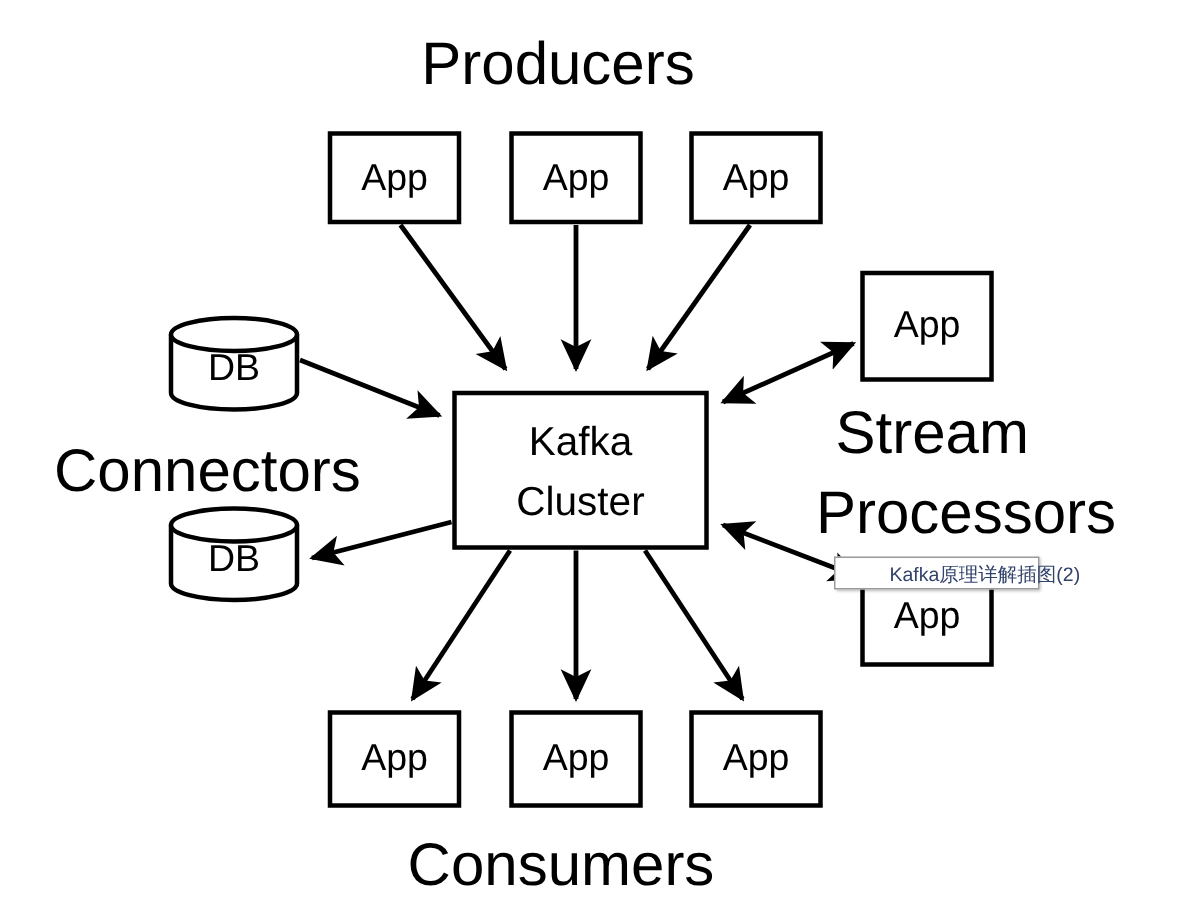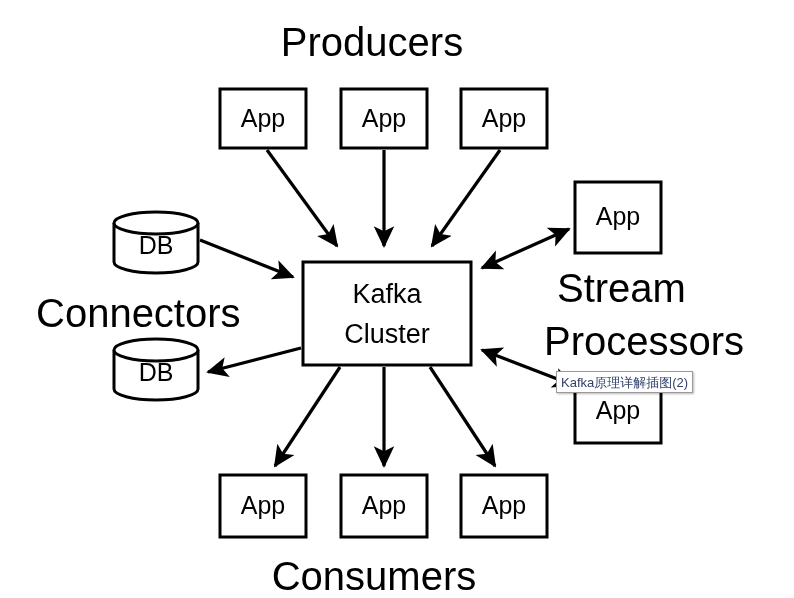--- a/index.html
+++ b/index.html
@@ -86,20 +86,21 @@
     align-items: center;
     padding-left: 4px;
     z-index: 20;
   }
   .tooltip-text {
     font-family: "Liberation Sans", sans-serif;
     font-size: 13px;
     color: #31426b;
     white-space: nowrap;
     line-height: 1;
+    margin-left: 32px;
   }
 </style>
 </head>
 <body>
 
 <div id="diagram-root">
   <svg class="diagram-canvas" viewBox="0 0 794 598">
     <defs>
       <marker id="arrowhead" markerWidth="7" markerHeight="7" refX="6.2" refY="3.5" orient="auto" markerUnits="strokeWidth">
         <path d="M0,0.3 L6.8,3.5 L0,6.7 L1.6,3.5 Z" fill="#000000"></path>

